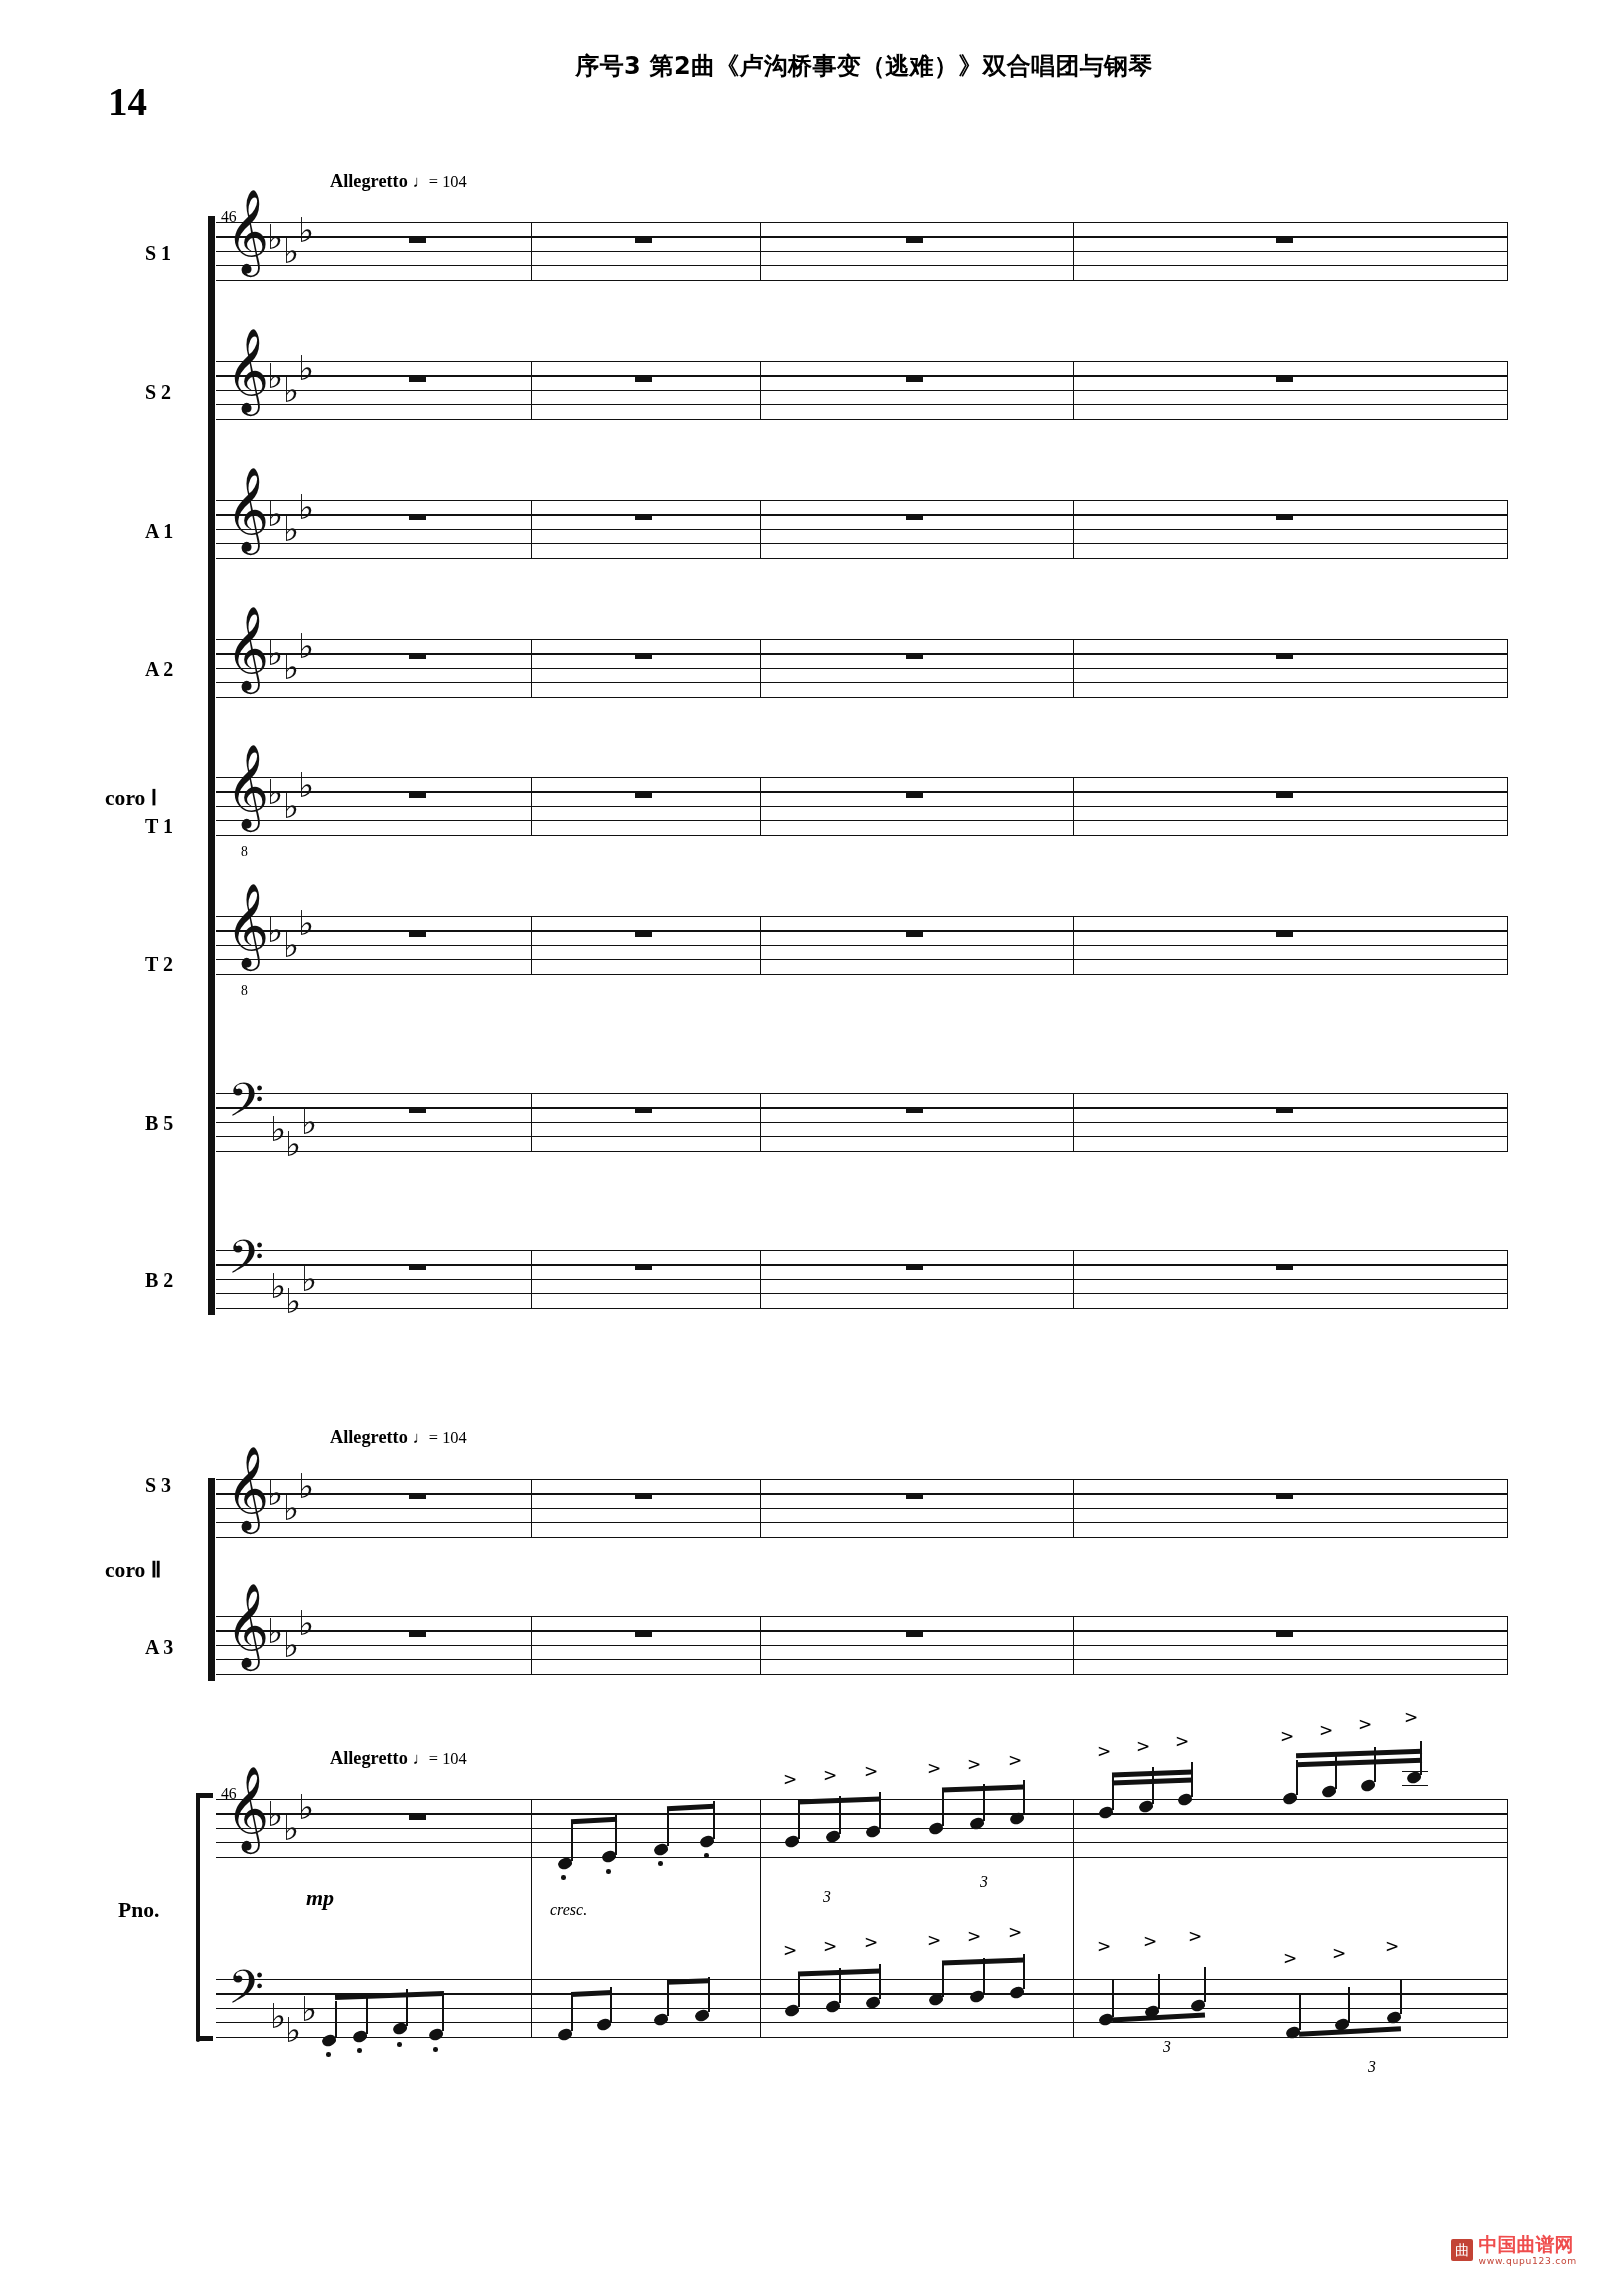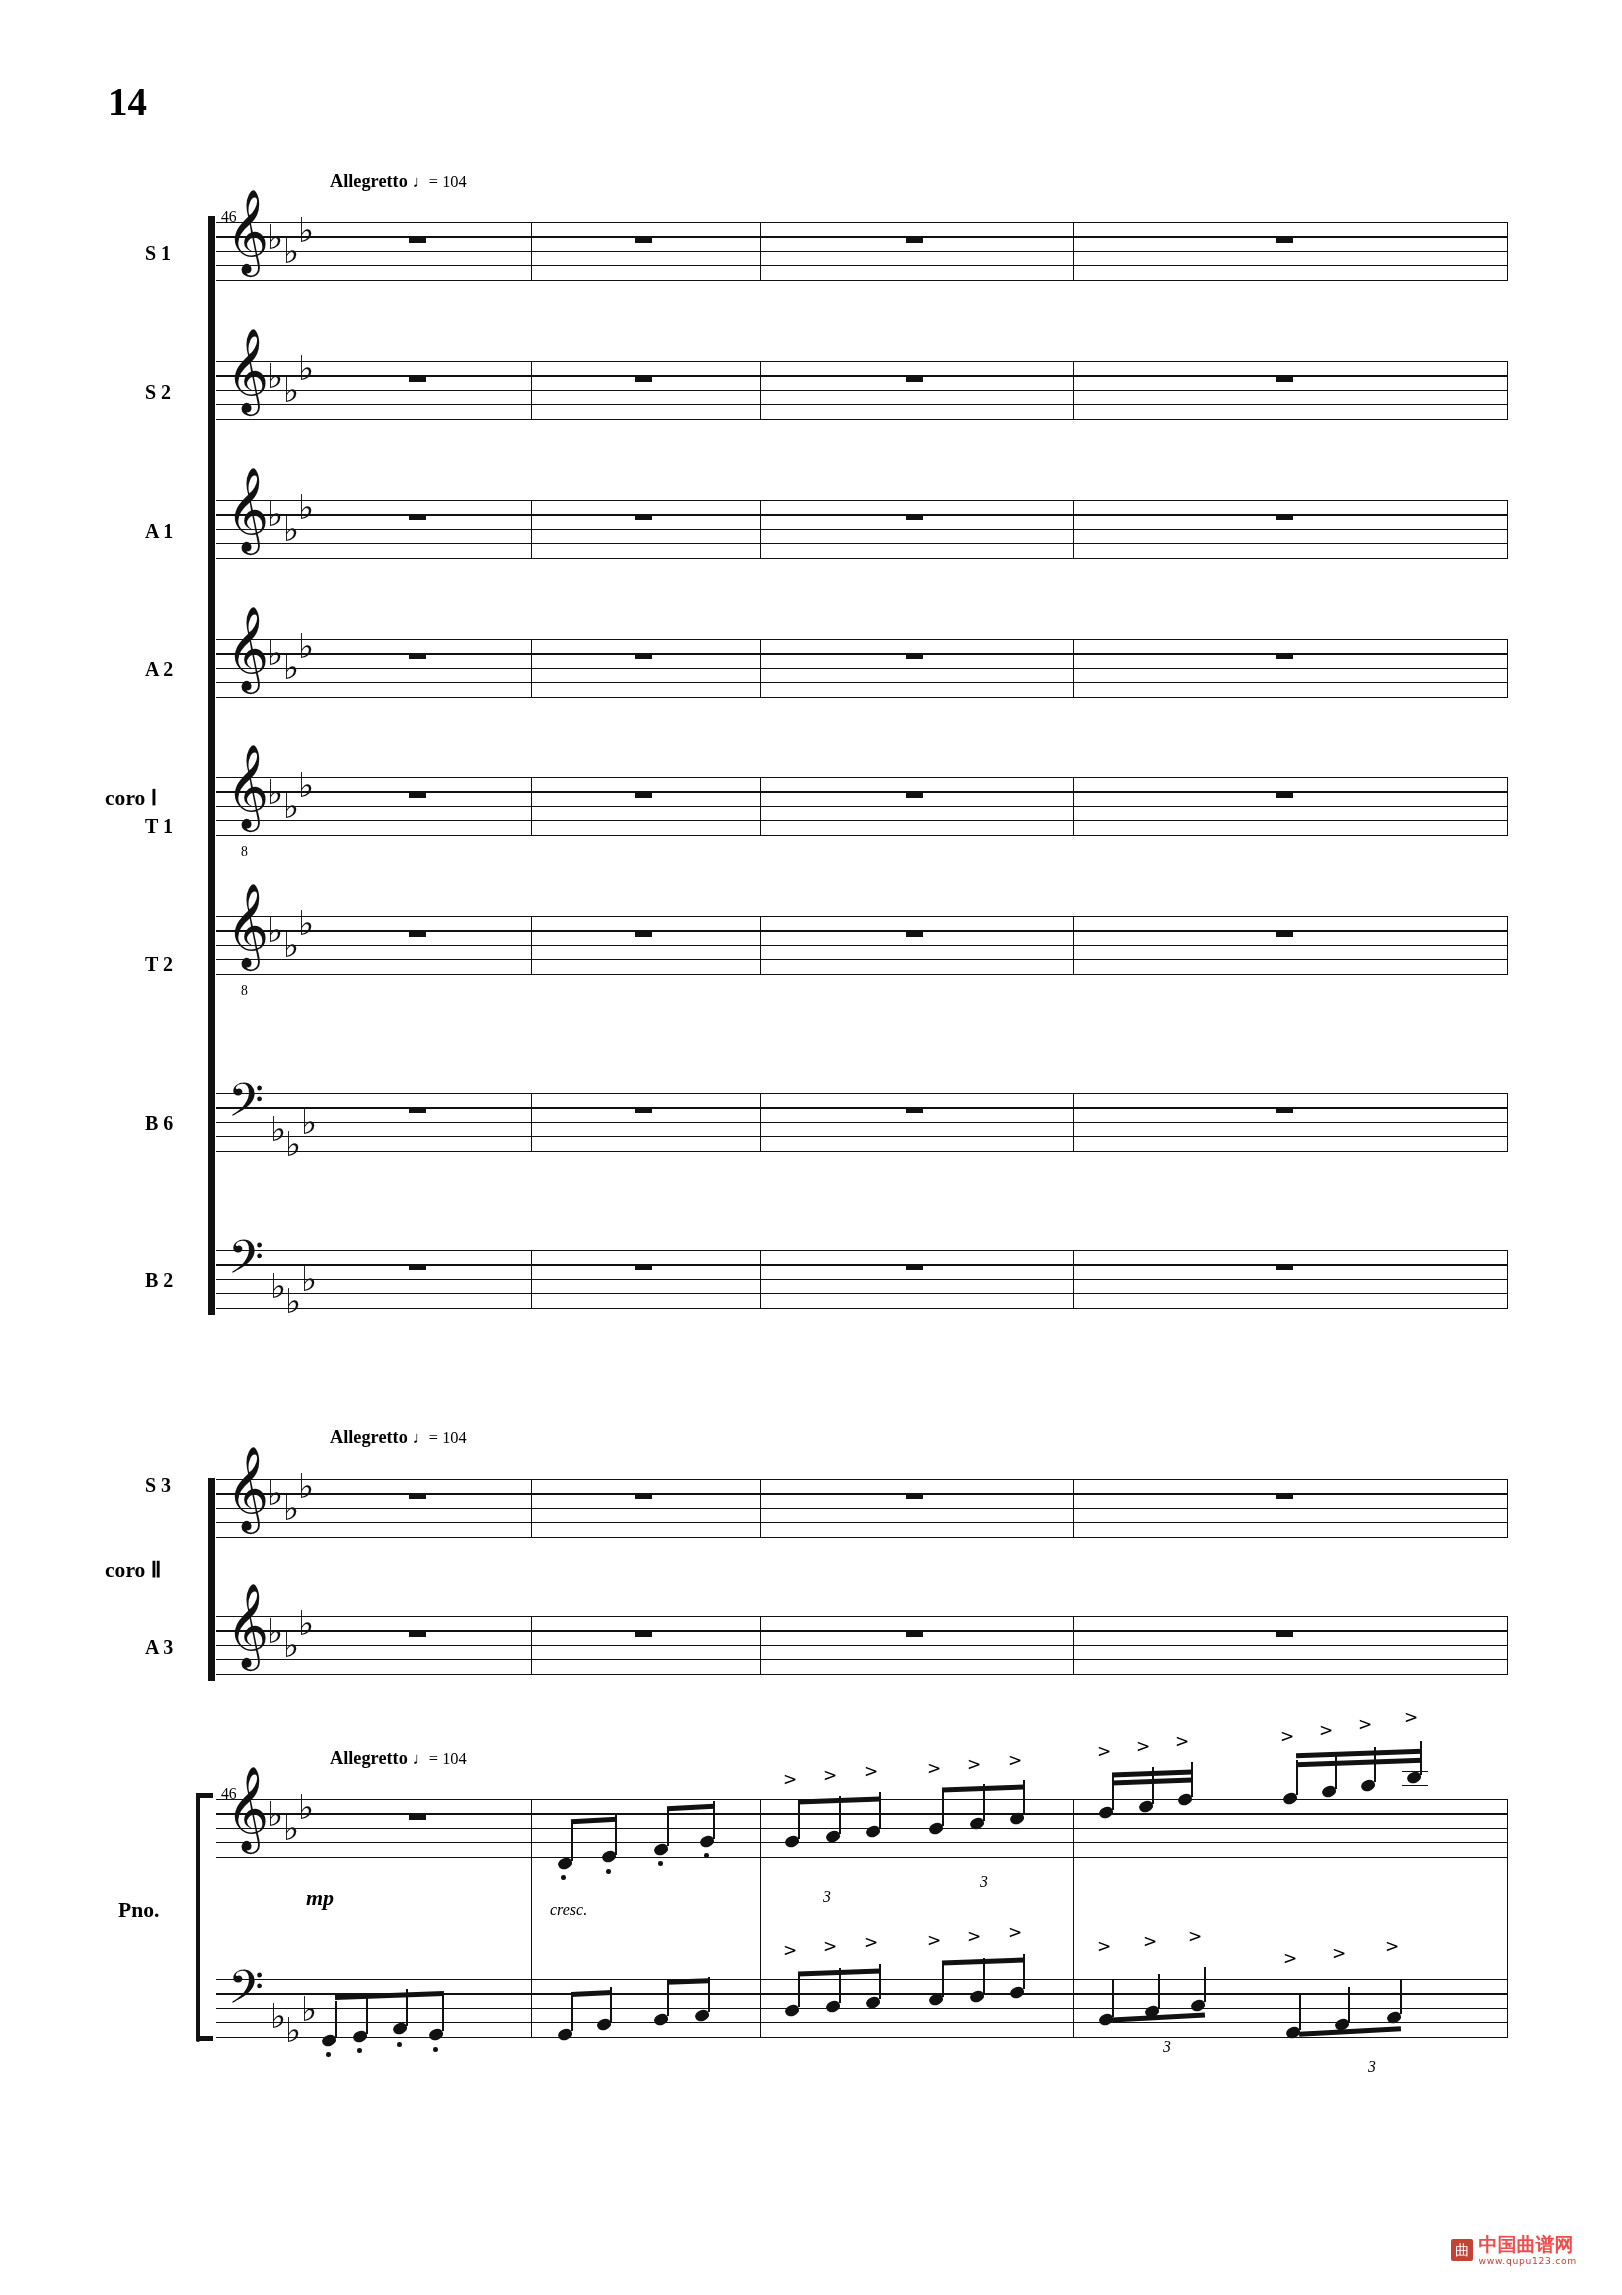--- a/index.html
+++ b/index.html
@@ -229,20 +229,21 @@
   }
 </style>
 </head>
 <body>
 
 <div class="page">
 
   <div class="page-number">14</div>
 
   <div class="title-block">
+    <div class="title-line">序号3  第2曲《卢沟桥事变（逃难）》双合唱团与钢琴</div>
   </div>
 
   <div class="bracket-v" style="left:208px; top:216px; height:1099px;"></div>
 
   <div class="tempo" style="left:330px; top:171px;">
     <span>Allegretto</span>
     <span class="eq">♩</span><span class="eq">= 104</span>
   </div>
 
   <div class="measure-num" style="left:221px; top:208px;">46</div>
@@ -346,21 +347,21 @@
   <div class="clef clef-treble" style="left:226px; top:888px;">𝄞</div>
   <div class="clef-8" style="left:241px; top:983px;">8</div>
   <div class="keysig" style="left:267px; top:913px;">♭</div>
   <div class="keysig" style="left:283px; top:928px;">♭</div>
   <div class="keysig" style="left:298px; top:906px;">♭</div>
   <div class="rest" style="left:409px; top:931px;"></div>
   <div class="rest" style="left:635px; top:931px;"></div>
   <div class="rest" style="left:906px; top:931px;"></div>
   <div class="rest" style="left:1276px; top:931px;"></div>
 
-  <div class="inst-label" style="left:145px; top:1112px;">B 6</div>
+  <div class="inst-label" style="left:145px; top:1112px;">B 5</div>
   <div class="staff" style="left:216px; top:1093px; width:1292px; height:59px;">
     <div class="line" style="top:0px;"></div>
       <div class="line" style="top:14.4px;"></div>
       <div class="line" style="top:29px;"></div>
       <div class="line" style="top:43px;"></div>
       <div class="line" style="top:58px;"></div>
   </div>
   <div class="clef clef-bass" style="left:228px; top:1078px;">𝄢</div>
   <div class="keysig" style="left:270px; top:1112px;">♭</div>
   <div class="keysig" style="left:285px; top:1127px;">♭</div>

